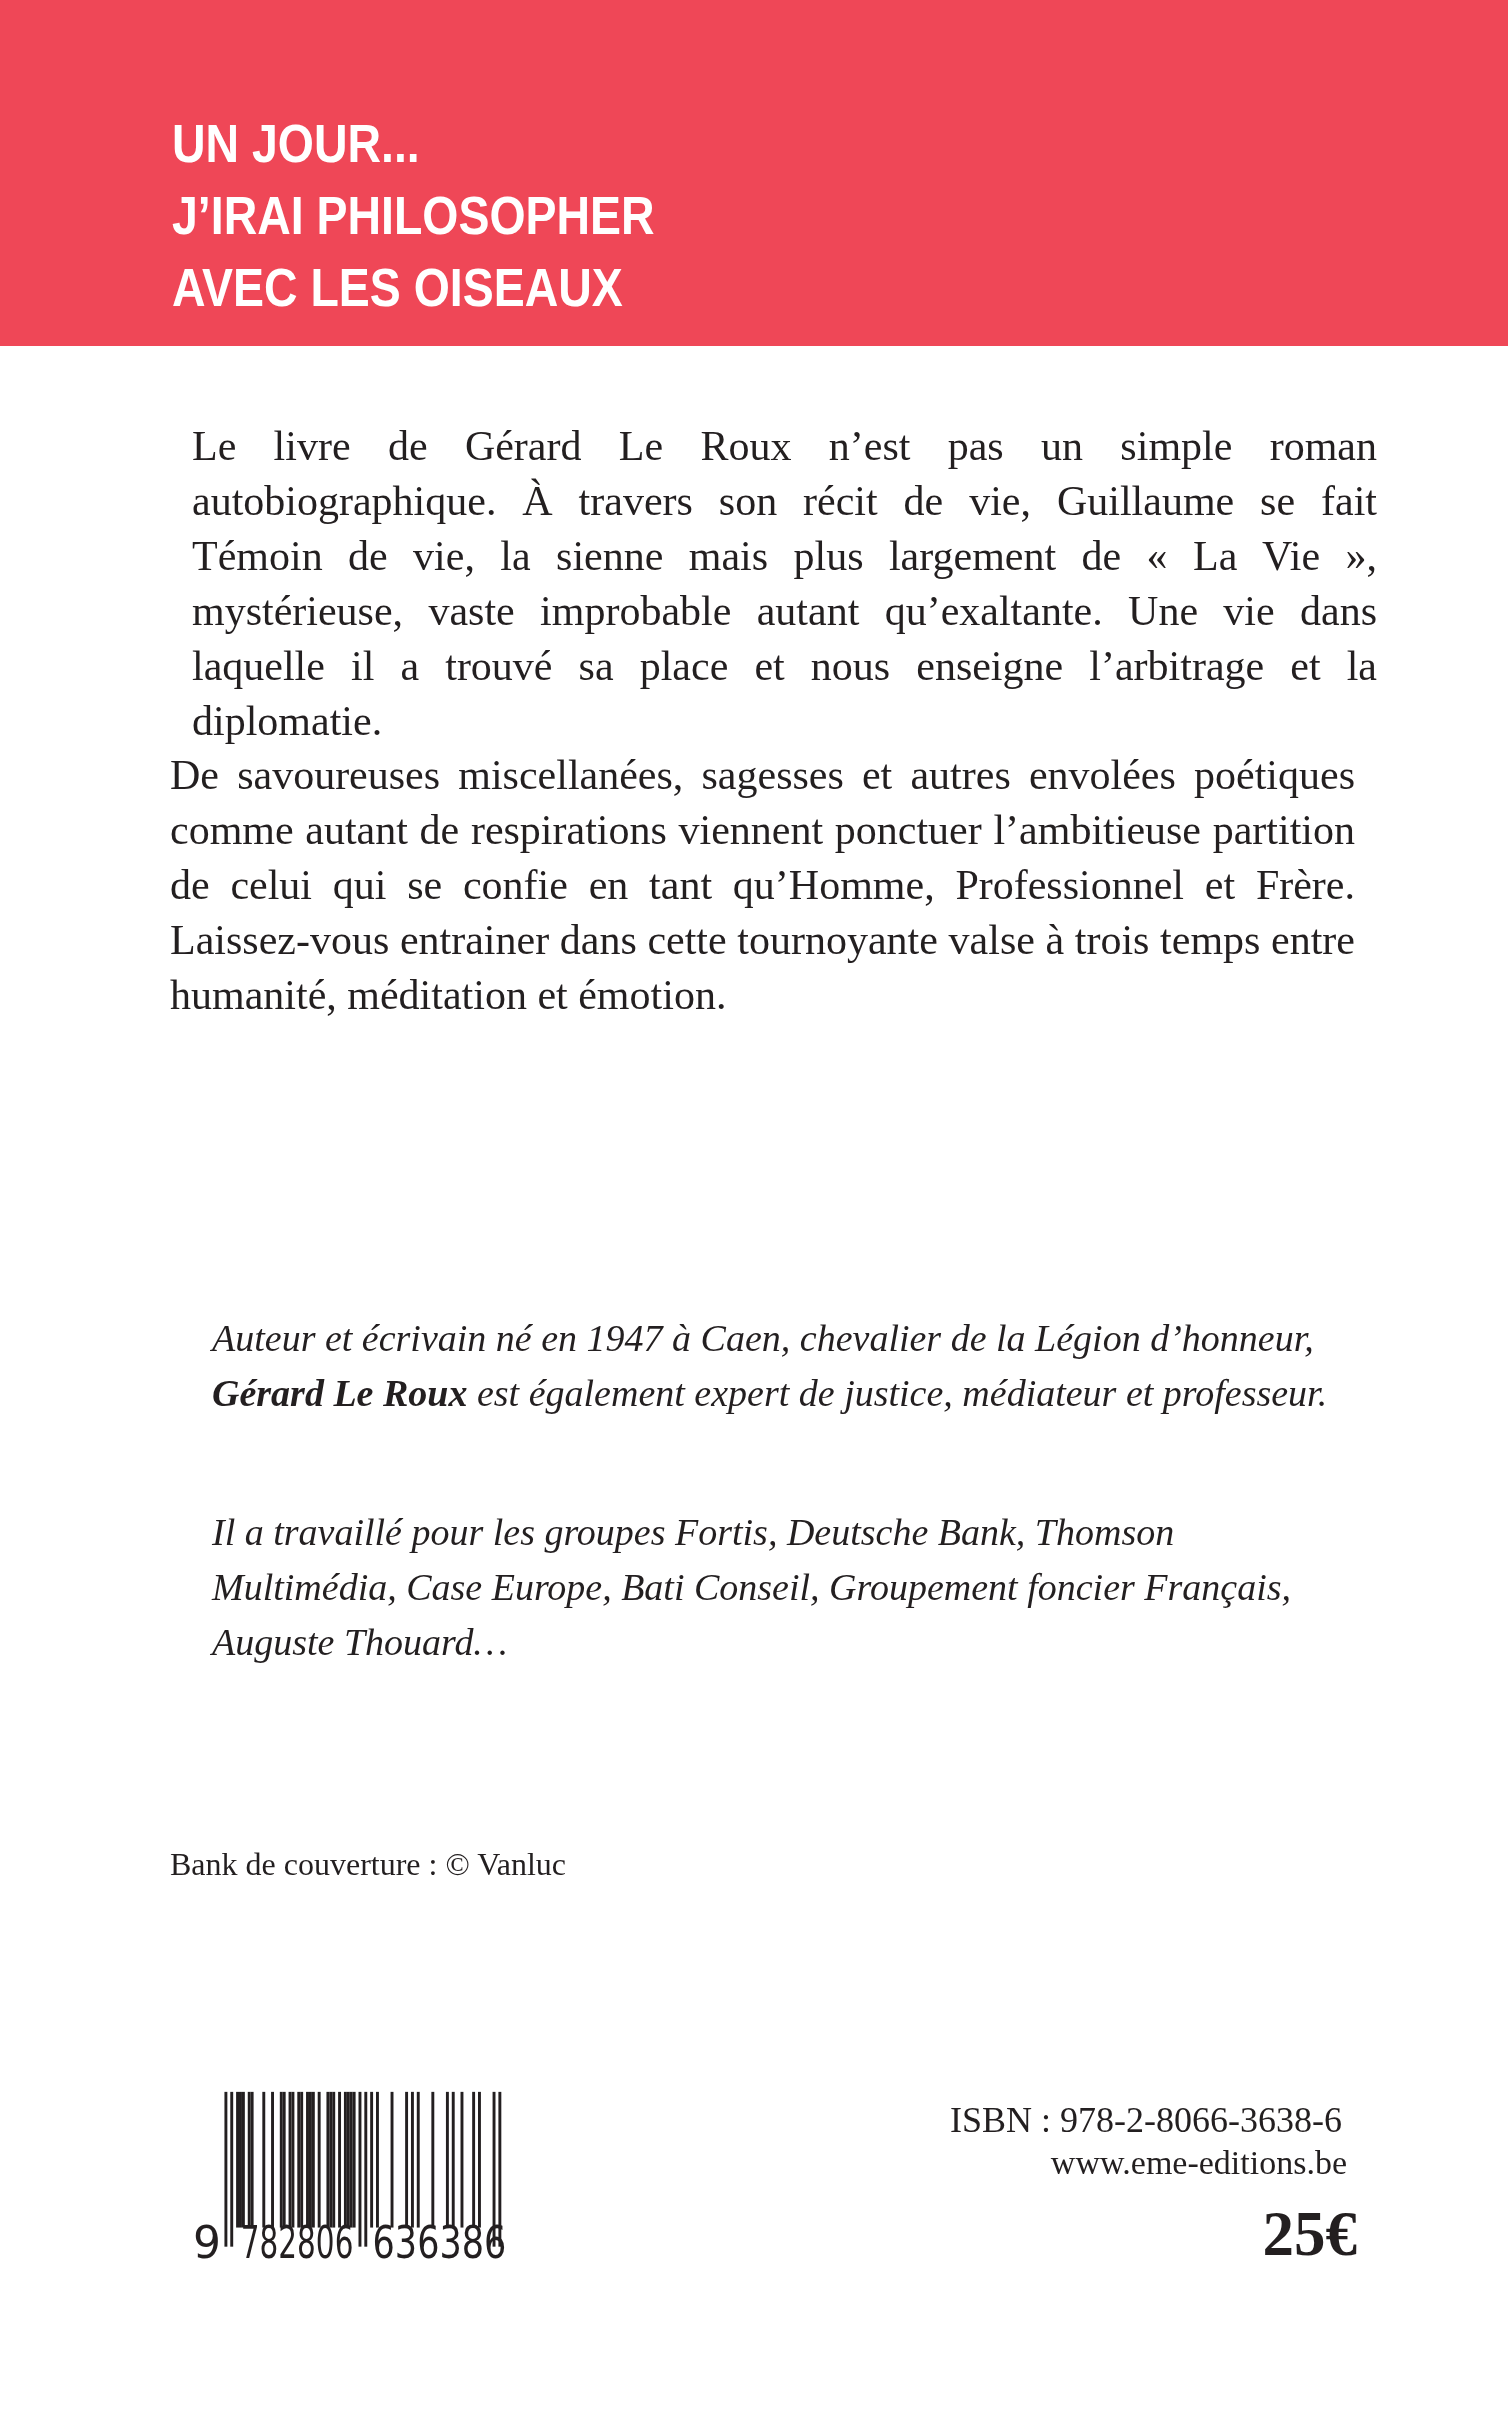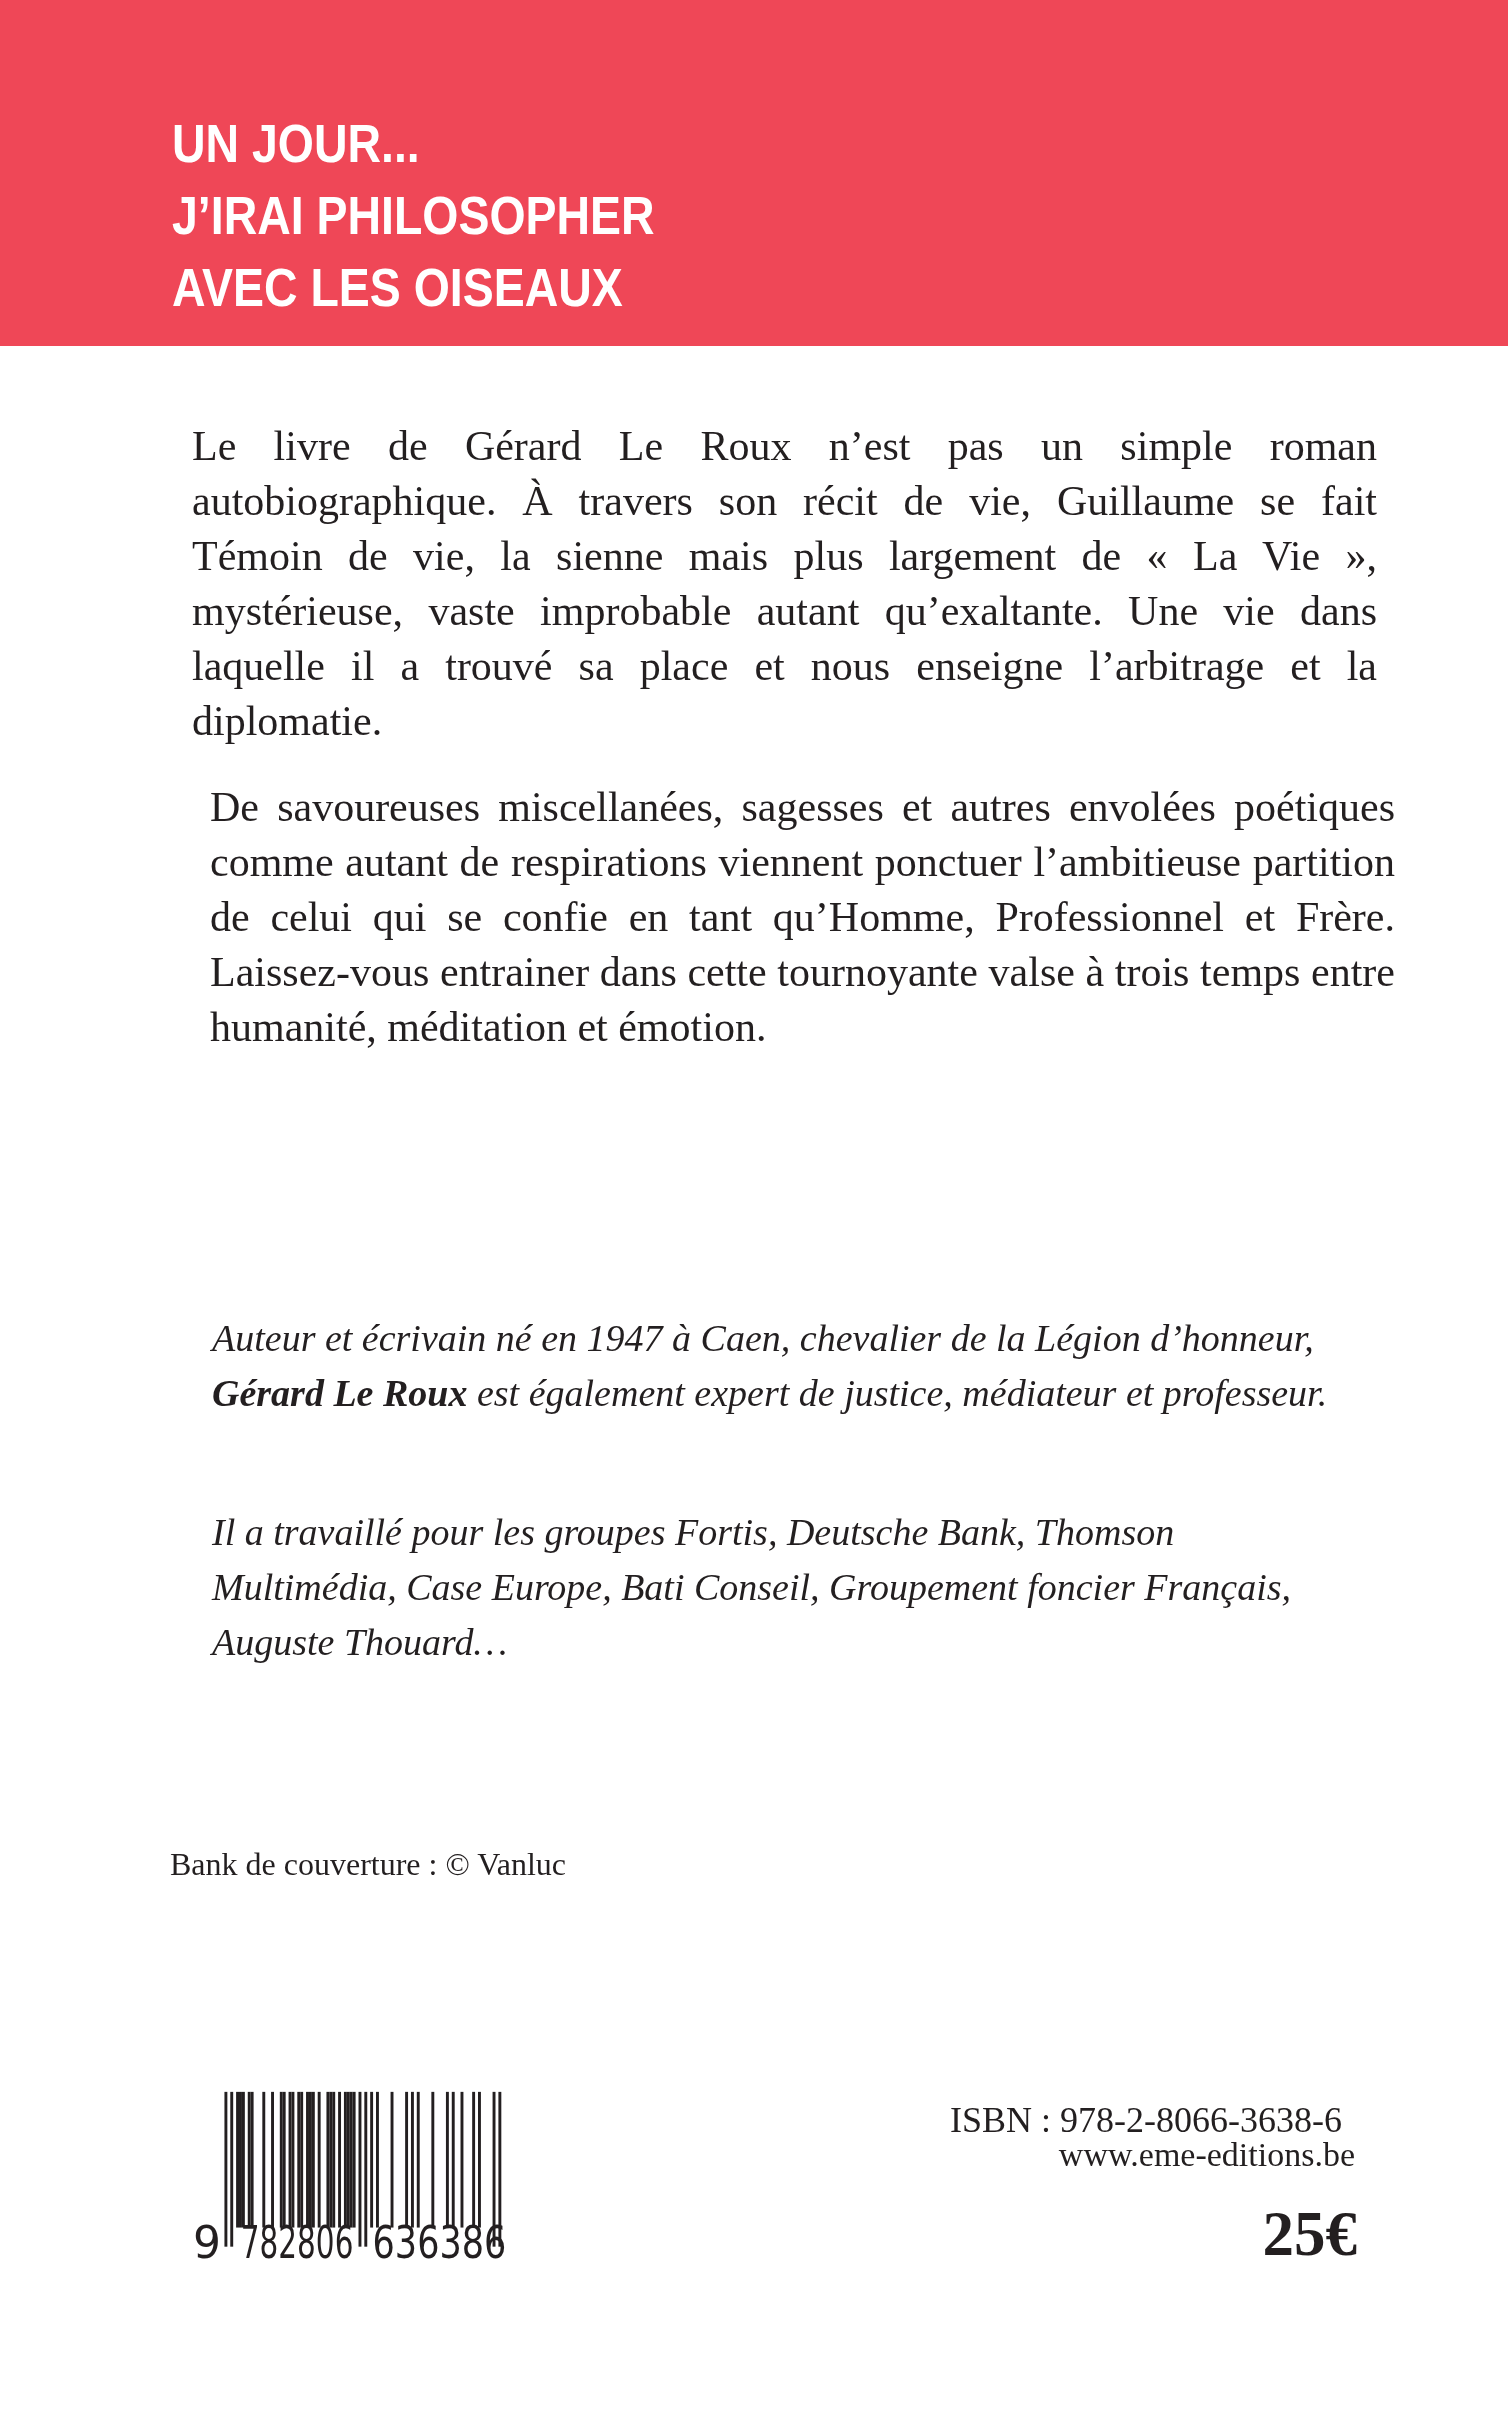--- a/index.html
+++ b/index.html
@@ -6,29 +6,29 @@
   body { width:1508px; height:2426px; background:#ffffff; position:relative; overflow:hidden;
          font-family:"Liberation Serif", "DejaVu Serif", serif; color:#231f20; }
   .band { position:absolute; left:0; top:0; width:1508px; height:346px; background:#ef4757; }
   .title { position:absolute; left:172px; top:107px; margin:0; color:#ffffff;
            font-family:"Liberation Sans", "DejaVu Sans", sans-serif; font-weight:bold;
            font-size:54px; line-height:72px; letter-spacing:0px; transform:scaleX(0.86); transform-origin:left top; }
   .title span { display:block; white-space:nowrap; }
   .blurb { position:absolute; left:170px; width:1185px; margin:0; font-size:42px; line-height:55px;
            text-align:justify; text-align-last:left; }
   .p1 { top:419px;margin-left:22px; }
-  .p2 { top:780px;margin-left:40px; }
+  .p2 { top:748px; }
   .bio { position:absolute; left:212px; width:1147px; margin:0; font-style:italic; font-size:38px; line-height:55px;font-family:Liberation Serif, serif; }
   .b1 { top:1311px; }
   .b2 { top:1505px; }
   .bio b { font-weight:bold; }
   .credit { position:absolute; left:170px; top:1845px; margin:0; font-size:32px; line-height:38px; }
   .barcode { position:absolute; left:191px; top:2084px; width:344px; height:182px; }
   .isbn { position:absolute; right:153px; top:2086px; font-size:36px; line-height:42px; text-align:right; margin:13px; white-space:nowrap; }
-  .url  { position:absolute; right:153px; top:2134px; font-size:34px; line-height:42px; text-align:right; margin:0; white-space:nowrap; }
+  .url  { position:absolute; right:153px; top:2134px; font-size:34px; line-height:42px; text-align:right; margin:8px; white-space:nowrap; }
   .price { position:absolute; right:151px; top:2200px; font-size:63px; line-height:69px; font-weight:bold; text-align:left; margin:0; }
   .digits text { font-family:"DejaVu Sans", sans-serif; font-size:46px; fill:#231f20; }
 </style>
 </head>
 <body>
 
 <div class="band"></div>
 <h1 class="title">
   <span>UN JOUR...</span>
   <span>J’IRAI PHILOSOPHER</span>

